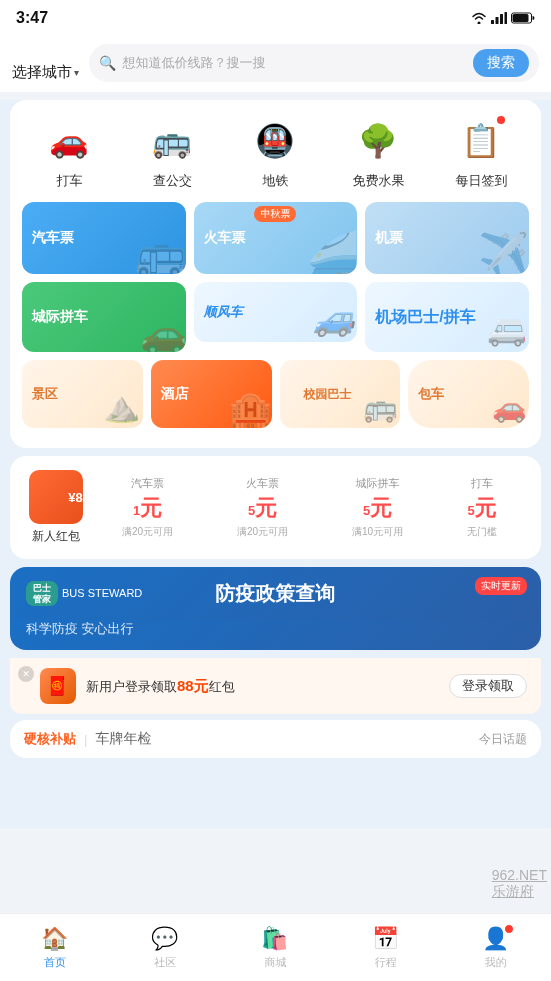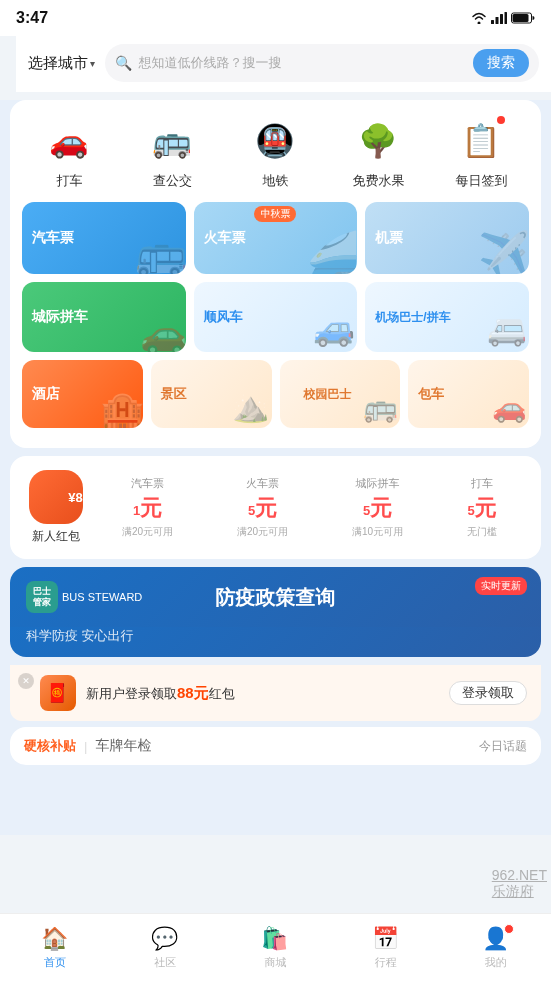--- a/index.html
+++ b/index.html
@@ -32,23 +32,22 @@
       align-items: center;
       gap: 4px;
     }
     .status-icons svg { display: block; }
 
     
     .header {
       background: #fff;
       padding: 8px 12px 10px;
       display: flex;
-      align-items: center;
+      align-items: flex-end;
       gap: 10px;
-      margin-left: 16px;
     }
     .city-selector {
       display: flex;
       align-items: center;
       gap: 2px;
       white-space: nowrap;
       font-size: 15px;
       color: #222;
       cursor: pointer;
     }
@@ -135,21 +134,21 @@
       width: 68px;
       display: flex;
       flex-direction: column;
       align-items: center;
       justify-content: center;
     }
     .coupon-bag {
       width: 54px;
       height: 54px;
       background: linear-gradient(135deg, #ff6b35, #e84f1c);
-      border-radius: 18px;
+      border-radius: 10px;
       display: flex;
       align-items: center;
       justify-content: center;
       color: #fff;
       font-size: 12px;
       font-weight: 700;
       position: relative;
       padding-left: 46px;
     }
     .coupon-label {
@@ -204,21 +203,21 @@
     .banner-logo {
       display: flex;
       align-items: center;
       gap: 4px;
     }
     .banner-logo-icon {
       background: #2a9d8f;
       color: #fff;
       border-radius: 8px;
       width: 32px;
-      height: 32px;
+      height: 25px;
       display: flex;
       align-items: center;
       justify-content: center;
       font-size: 10px;
       font-weight: 700;
     }
     .banner-logo-text {
       color: #fff;
       font-size: 11px;
       line-height: 1.3;
@@ -490,49 +489,49 @@
       </div>
     </div>
 
     <div class="grid-row grid-row-3" style="margin-top:0; padding:0 4px;">
 
       <div class="grid-card" style="background: linear-gradient(135deg, #4bc97a, #2db562); height:70px;">
         <span class="grid-card-label" style="color:#fff;">城际拼车</span>
         <span style="position:absolute;right:-2px;bottom:-4px;font-size:38px;opacity:0.3;">🚗</span>
       </div>
 
-      <div class="grid-card" style="background: linear-gradient(135deg, #eef7ff, #d5ecff); height:70px;">
+      <div class="grid-card" style="background: linear-gradient(135deg, #eef7ff, #d5ecff); height:60px;font-style:italic;">
         <span class="grid-card-label" style="color:#2d8fef;font-size:13px;">顺风车</span>
         <span style="position:absolute;right:2px;bottom:4px;font-size:34px;opacity:0.5;">🚙</span>
       </div>
 
       <div class="grid-card" style="background: linear-gradient(135deg, #eef7ff, #d5ecff); height:70px;">
-        <span class="grid-card-label" style="color:#2d8fef;font-size:12px;">机场巴士/拼车</span>
+        <span class="grid-card-label" style="color:#2d8fef;font-size:16px;">机场巴士/拼车</span>
         <span style="position:absolute;right:2px;bottom:4px;font-size:32px;opacity:0.5;">🚐</span>
       </div>
     </div>
 
     <div class="grid-row grid-row-4" style="margin-top:0; padding:0 4px;">
+
+      <div class="grid-card" style="background: linear-gradient(135deg, #fff5ea, #ffe8cc); height:68px;">
+        <span class="grid-card-label" style="color:#e07830;font-size:13px;">景区</span>
+        <span style="position:absolute;right:2px;bottom:4px;font-size:30px;opacity:0.5;">⛰️</span>
+      </div>
 
       <div class="grid-card" style="background: linear-gradient(135deg, #ff8a50, #ff5a10); height:68px;">
         <span class="grid-card-label" style="color:#fff;font-size:14px;">酒店</span>
         <span style="position:absolute;right:-2px;bottom:-4px;font-size:36px;opacity:0.3;">🏨</span>
       </div>
 
-      <div class="grid-card" style="background: linear-gradient(135deg, #fff5ea, #ffe8cc); height:68px;">
-        <span class="grid-card-label" style="color:#e07830;font-size:13px;">景区</span>
-        <span style="position:absolute;right:2px;bottom:4px;font-size:30px;opacity:0.5;">⛰️</span>
-      </div>
-
       <div class="grid-card" style="background: linear-gradient(135deg, #fff5ea, #ffe8cc); height:68px;padding-left:24px;">
         <span class="grid-card-label" style="color:#e07830;font-size:12px;">校园巴士</span>
         <span style="position:absolute;right:2px;bottom:4px;font-size:28px;opacity:0.5;">🚌</span>
       </div>
 
-      <div class="grid-card" style="background: linear-gradient(135deg, #fff5ea, #ffe8cc); height:68px;">
+      <div class="grid-card" style="background: linear-gradient(135deg, #fff5ea, #ffe8cc); height:68px;border-radius:23px;">
         <span class="grid-card-label" style="color:#e07830;font-size:13px;">包车</span>
         <span style="position:absolute;right:2px;bottom:4px;font-size:28px;opacity:0.5;">🚗</span>
       </div>
     </div>
 
   </div>
 
   <div class="coupon-section">
     <div class="coupon-left">
       <div class="coupon-bag">

